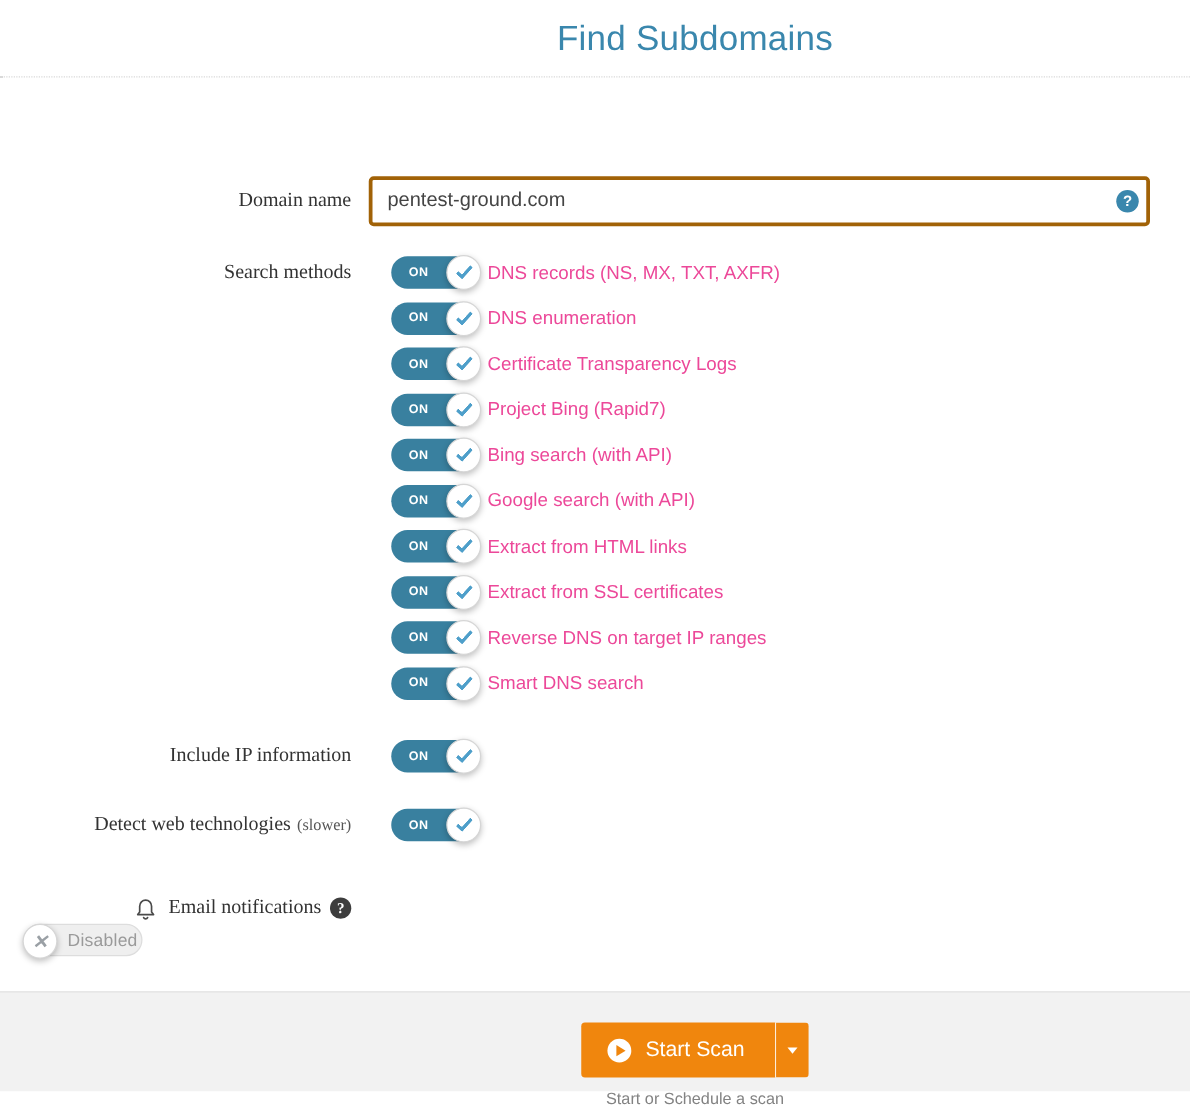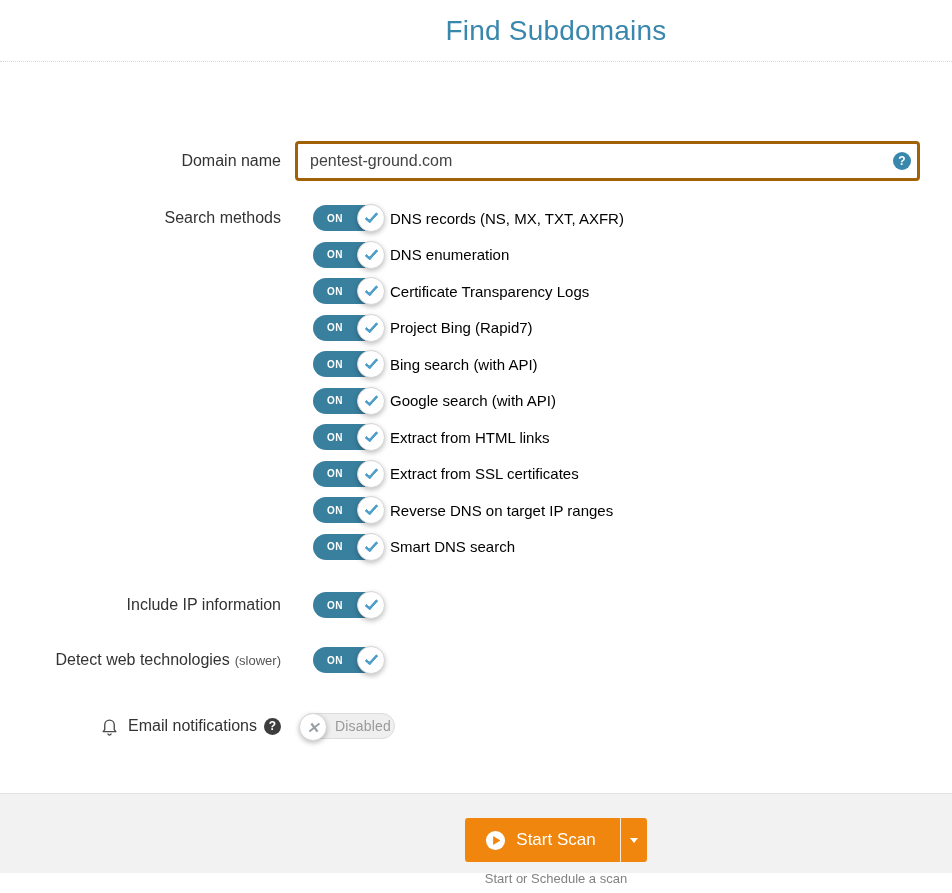--- a/index.html
+++ b/index.html
@@ -30,20 +30,21 @@
   .form-row { display:flex; align-items:flex-start; }
   .label-col {
     width:281px;
     text-align:left;
     font-size:16px;
     color:#333;
     flex-shrink:0;
     display:flex;
     justify-content:flex-end;
     align-items:center;
+    font-family:Liberation Serif, serif;
   }
   .control-col { margin-left:14px; flex:1; }
   
   .domain-row .label-col { height:40px; }
   .input-wrap { position:relative; width:625px; }
   .domain-input {
     width:625px; height:40px;
     border:3px solid #a16207; border-radius:4px;
     padding:0 34px 0 12px;
     font-size:16px; color:#444;
@@ -55,21 +56,21 @@
     width:18px; height:18px; border-radius:50%;
     color:#fff; font-size:12px; font-weight:700;
     cursor:pointer; flex-shrink:0;
   }
   .help-blue { background:#3a87ad; position:absolute; right:9px; top:11px; }
   .help-dark { background:#3d3d3d; margin-left:7px; width:17px; height:17px; }
   
   .methods-row { margin-top:24px; }
   .methods-row .label-col { padding-top:4px; }
   .method-row { display:flex; align-items:center; height:26px; margin-bottom:10.5px; }
-  .method-label { margin-left:7px; font-size:15px; color:#000000; }
+  .method-label { margin-left:7px; font-size:15px; color:#ec4899; }
   
   .toggle {
     position:relative;
     width:70px; height:26px;
     border-radius:14px;
     background:#39809f;
     cursor:pointer;
     display:inline-flex; align-items:center;
     flex-shrink:0;
     margin-left:18px;
@@ -106,21 +107,21 @@
   .toggle.off .knob { left:-2px; right:auto; }
   .toggle.off .off-text {
     color:#9a9a9a; font-size:14px; font-weight:400;
     margin-left:34px; letter-spacing:0.2px;
   }
   .x-glyph { color:#9aa0a5; font-size:15px; font-weight:700; line-height:1; }
   
   .include-row { margin-top:22px; }
   .include-row .label-col, .detect-row .label-col, .email-row .label-col { height:26px; }
   .detect-row { margin-top:29px; }
-  .email-row { margin-top:40px; }
+  .email-row { margin-top:40px;flex-direction:column; }
   .note { font-size:13px; color:#555; margin-left:5px; }
   .bell-icon { margin-right:9px; display:inline-flex; }
   
   .page-footer {
     position:absolute; left:0; top:793px;
     width:952px; height:80px;
     background:#f2f2f2;
     border-top:1px solid #e2e2e2;
   }
   .footer-inner { padding-top:24px; }

